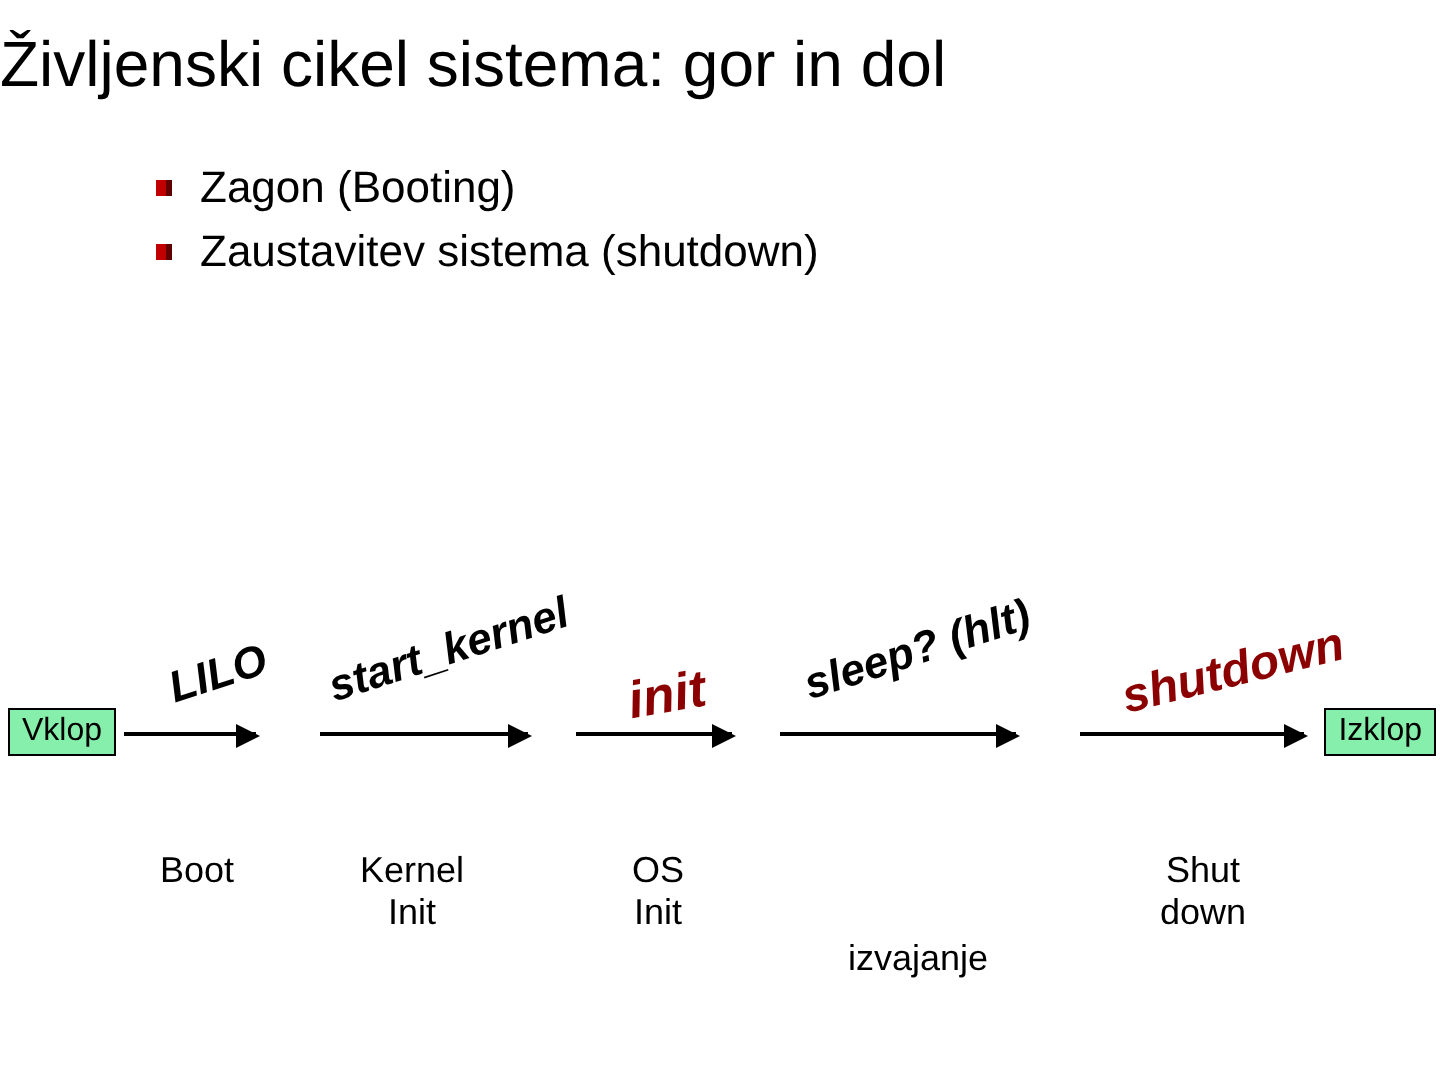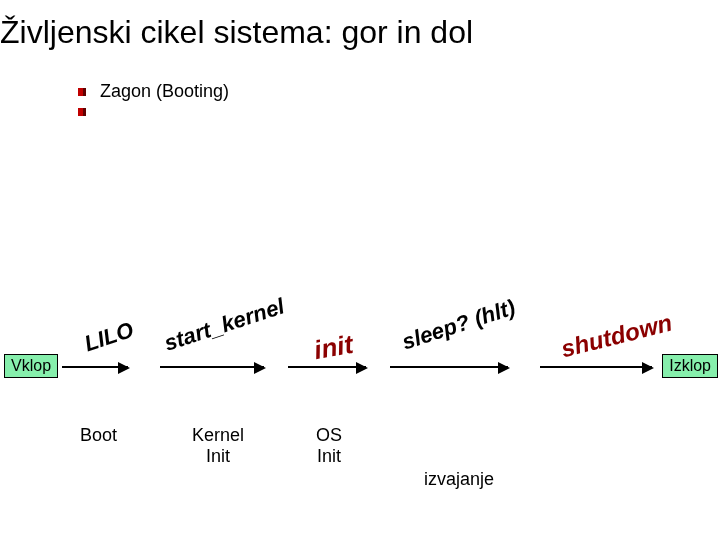--- a/index.html
+++ b/index.html
@@ -39,21 +39,21 @@
   .bullet-marker::after {
     content: '';
     position: absolute;
     right: 0;
     top: 0;
     bottom: 0;
     width: 3px;
     background: #600000;
   }
   .bullet-text {
-    font-size: 18px;
+    font-size: 22px;
   }
   
   .diagram {
     position: absolute;
     left: 0;
     right: 0;
     top: 300px;
     height: 230px;
   }
   .boxed {
@@ -97,20 +97,21 @@
 
 <div class="title">Življenski cikel sistema: gor in dol</div>
 
 <div class="bullets">
   <div class="bullet-row">
     <span class="bullet-marker"></span>
     <span class="bullet-text">Zagon (Booting)</span>
   </div>
   <div class="bullet-row">
     <span class="bullet-marker"></span>
+    <span class="bullet-text">Zaustavitev sistema (shutdown)</span>
   </div>
 </div>
 
 <div class="diagram">
 
   <div class="boxed" style="left:4px; top:54px;">Vklop</div>
   <div class="boxed" style="right:2px; top:54px;">Izklop</div>
 
   <div class="arrow" style="left:62px;  top:66px; width:66px;"></div>
   <div class="arrow" style="left:160px; top:66px; width:104px;"></div>
@@ -118,19 +119,21 @@
   <div class="arrow" style="left:390px; top:66px; width:118px;"></div>
   <div class="arrow" style="left:540px; top:66px; width:112px;"></div>
 
   <div class="italic-label" style="left:84px;  top:24px; transform:rotate(-18deg); color:#000;">LILO</div>
   <div class="italic-label" style="left:162px; top:12px; transform:rotate(-18deg); color:#000;">start_kernel</div>
   <div class="italic-label" style="left:314px; top:32px; transform:rotate(-10deg); color:#8B0000; font-size:26px;">init</div>
   <div class="italic-label" style="left:400px; top:12px; transform:rotate(-18deg); color:#000;">sleep? (hlt)</div>
   <div class="italic-label" style="left:560px; top:22px; transform:rotate(-14deg); color:#8B0000; font-size:24px;">shutdown</div>
 
   <div class="phase" style="left:80px;  top:125px;text-align:right;">Boot</div>
-  <div class="phase" style="left:180px; top:125px;margin-left:12px;">Kernel
+  <div class="phase" style="left:180px; top:125px;">Kernel
 Init</div>
   <div class="phase" style="left:316px; top:125px;">OS
 Init</div>
   <div class="phase" style="left:424px; top:125px;margin-top:44px;">izvajanje</div>
+  <div class="phase" style="left:580px; top:125px;">Shut
+down</div>
 
 </div>
 
 </body></html>

